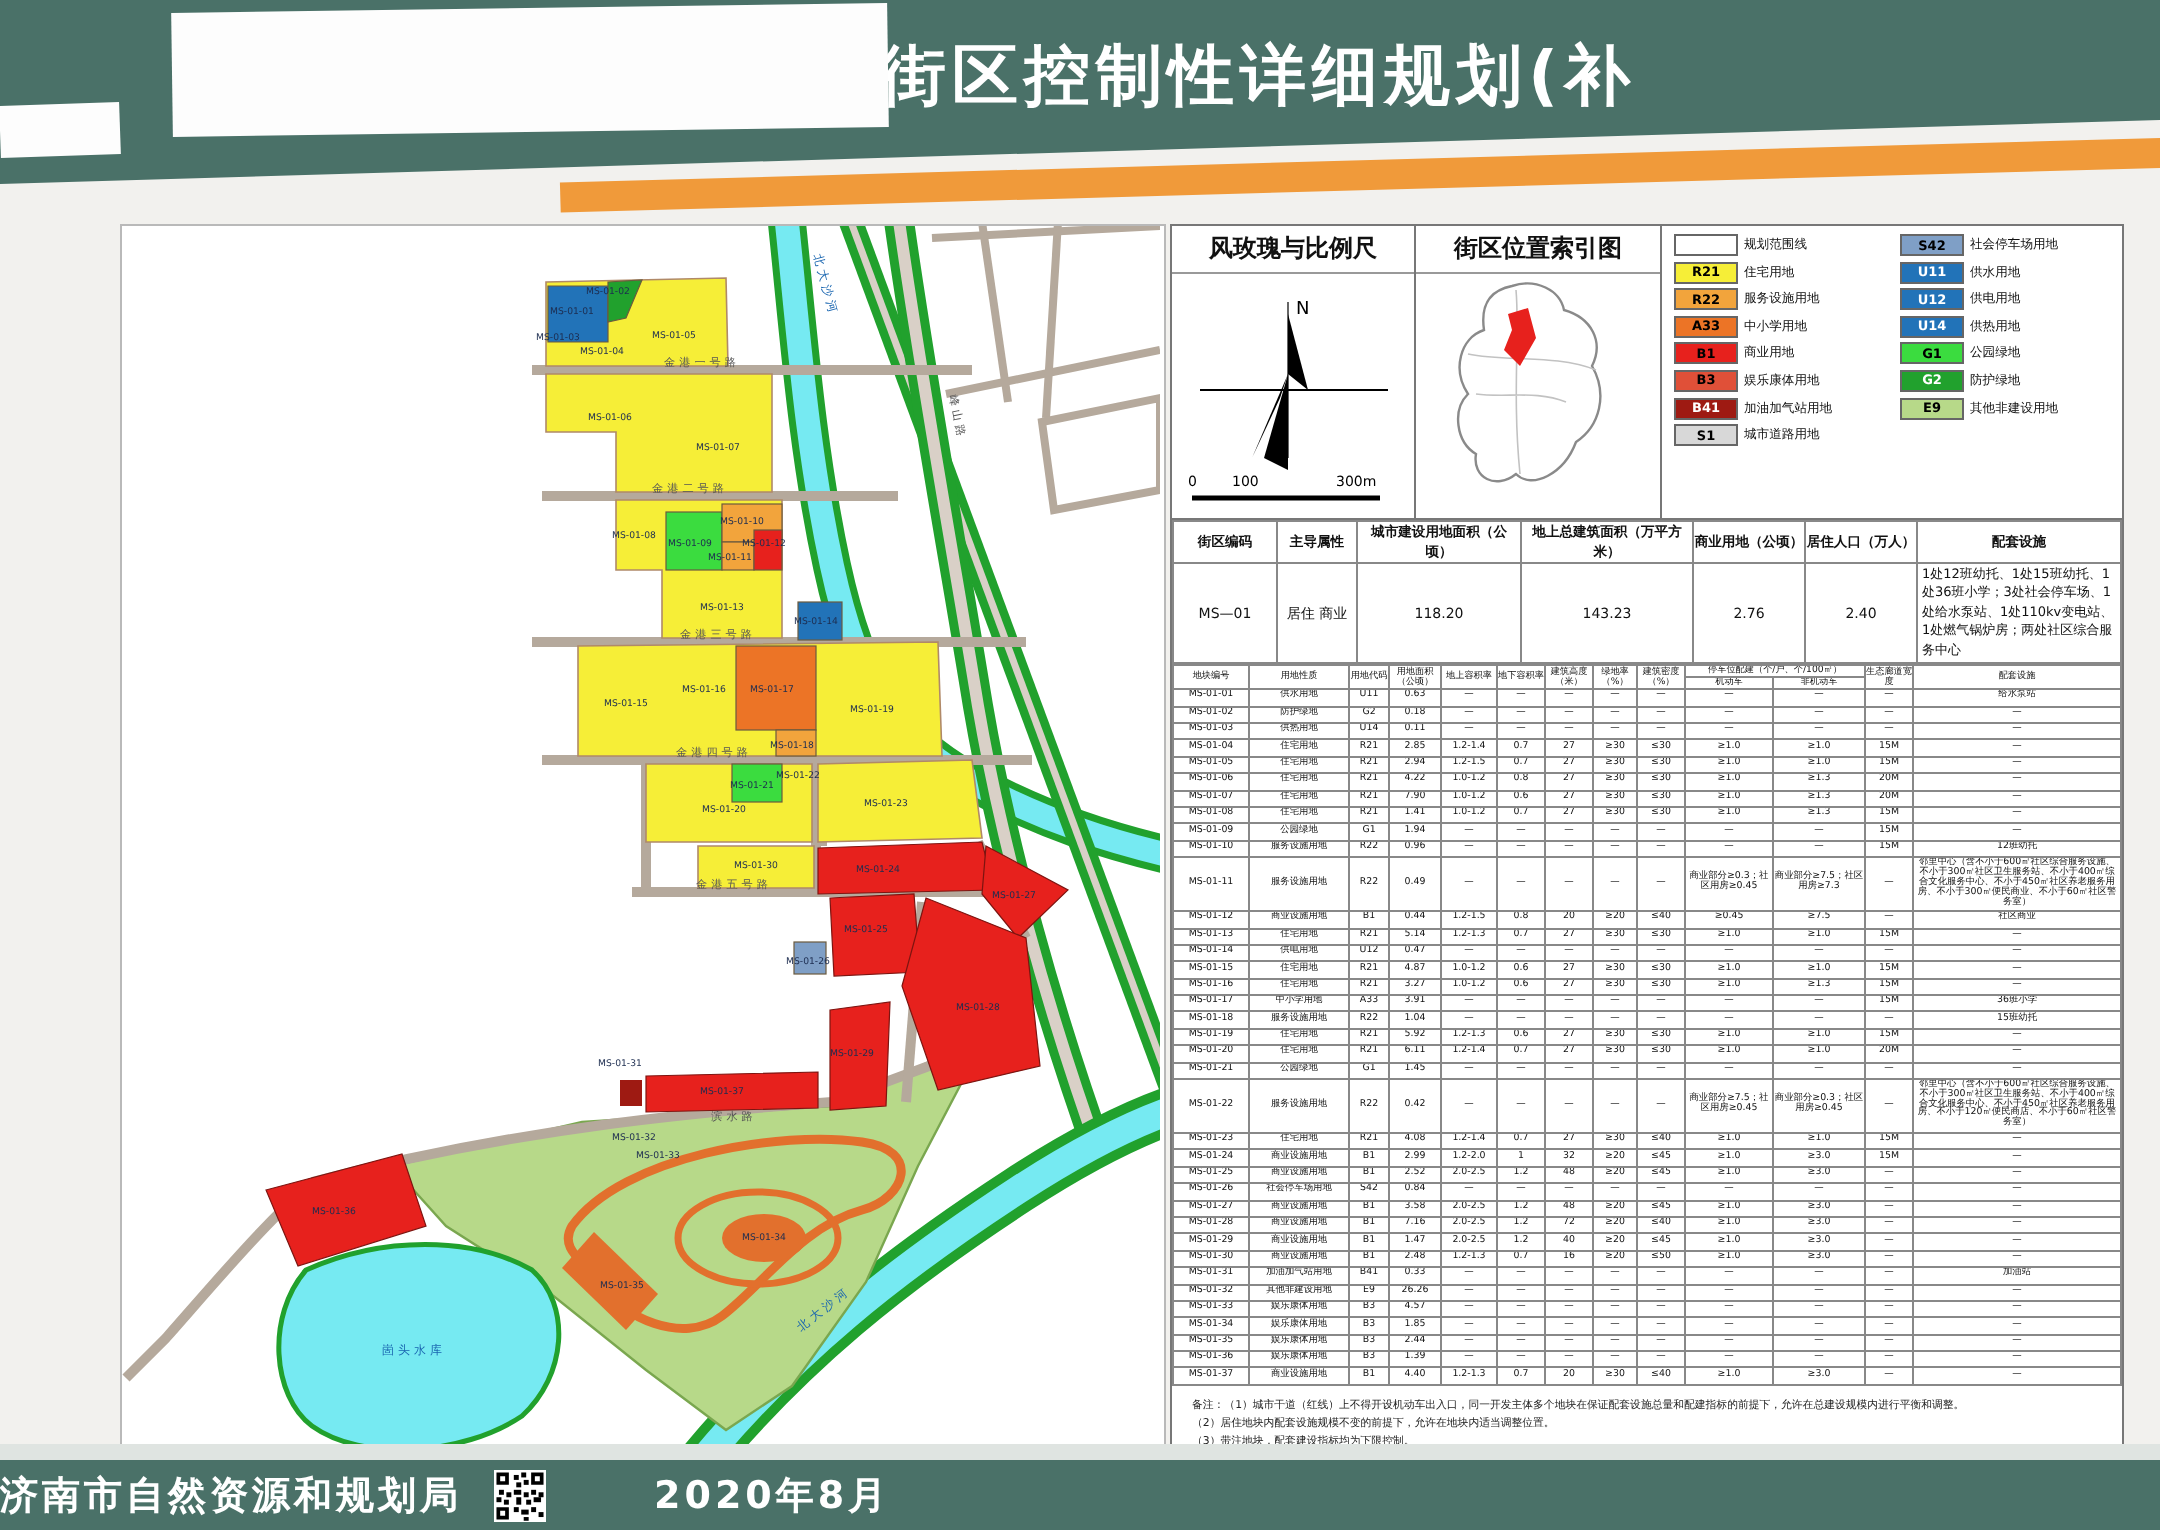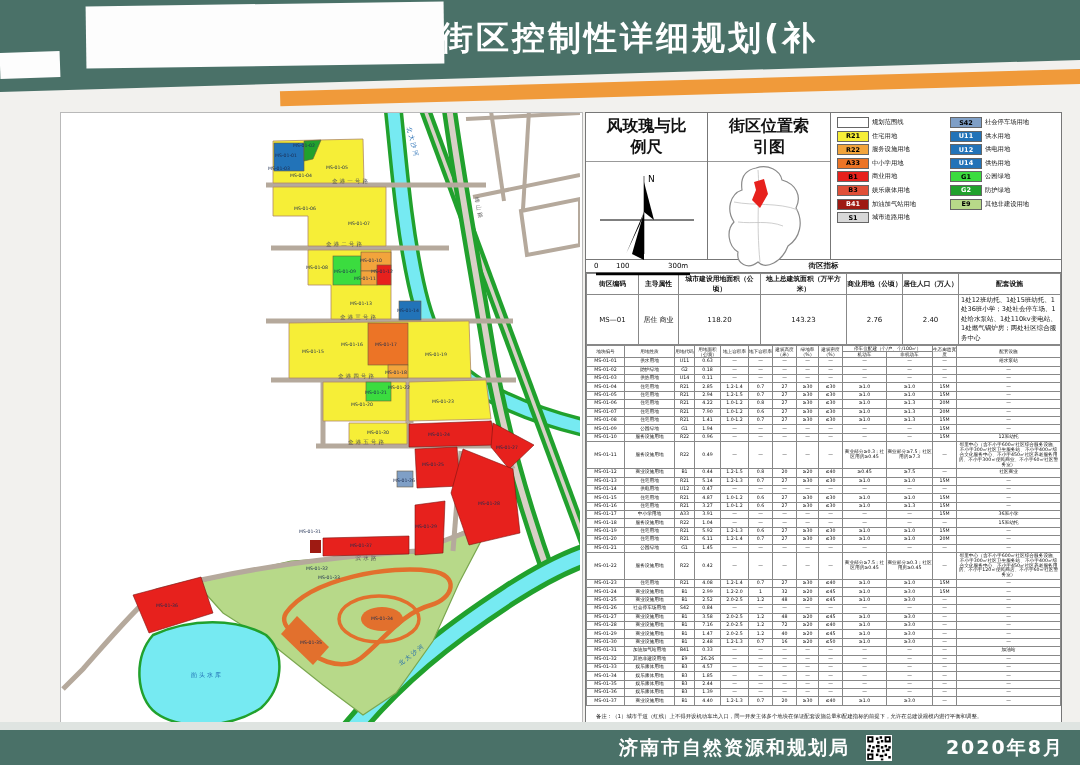--- a/index.html
+++ b/index.html
@@ -24,21 +24,21 @@
   .map-wrap svg{display:block;}
   text.lbl{font-size:4.6px;fill:#1d2d50;font-family:"DejaVu Sans",sans-serif;}
   text.rd{font-size:5.6px;fill:#555;letter-spacing:2px;}
   text.wt{font-size:6px;fill:#1a66b0;letter-spacing:2px;}
   
   .panel{position:absolute;left:585px;top:112px;width:477px;height:617px;background:#fff;
        border:1px solid #777;box-sizing:border-box;font-size:8px;color:#111;}
   .top-row{display:flex;height:146px;border-bottom:1px solid #777;}
   .tbox{border-right:1px solid #777;box-sizing:border-box;display:flex;flex-direction:column;}
   .tbox:last-child{border-right:none;}
-  .tbox-title{text-align:center;font-weight:bold;font-size:16px;padding:3px 17px;border-bottom:1px solid #999;}
+  .tbox-title{text-align:center;font-weight:bold;font-size:12px;padding:3px 17px;border-bottom:1px solid #999;}
   .tbox-body{flex:1;position:relative;}
   .legend-cols{display:flex;padding:4px 4px 0 6px;gap:6px;}
   .legend-col{flex:1;}
   .lg-item{display:flex;align-items:center;margin-bottom:2.6px;}
   .chip{width:30px;height:9px;border:0.5px solid #666;font-size:6.5px;font-weight:bold;
         display:flex;align-items:center;justify-content:center;flex:none;}
   .lg-item span.lab{font-size:6.3px;margin-left:3px;white-space:nowrap;}
   .band{height:12px;line-height:12px;text-align:center;font-weight:bold;font-size:7.5px;
         border-bottom:1px solid #777;}
   table{border-collapse:collapse;width:100%;table-layout:fixed;}
@@ -48,21 +48,21 @@
   .dist td{font-size:7px;height:30px;}
   .dist td.fac{font-size:6.5px;text-align:left;padding:1px 2px;line-height:1.45;}
   .plot th{font-size:4.6px;font-weight:normal;line-height:1.1;}
   .plot td{font-size:4.7px;height:7.4px;line-height:1.05;}
   .plot td.fac{text-align:center;padding:0 1px;}
   .plot tr.tall td{height:26px;}
   .notes{padding:6px 6px 0 10px;font-size:5.4px;line-height:1.7;color:#222;}
   
   .pre-foot{position:absolute;left:0;top:722px;width:1080px;height:8px;background:#dfe4e1;}
   .foot{position:absolute;left:0;top:730px;width:1080px;height:35px;background:#4a7168;
-        display:flex;align-items:center;justify-content:flex-end;gap:16px;padding-right:16px;box-sizing:border-box;}
+        display:flex;align-items:center;gap:16px;padding-right:26px;box-sizing:border-box;}
   .foot .ftxt{color:#fff;font-size:19px;font-weight:bold;letter-spacing:2px;}
   .foot .gap{width:22px;}
   .qr{width:26px;height:26px;background:#fff;display:block;}
 </style>
 </head>
 <body>
 
 <div class="page">
 
   <div class="hdr"></div>
@@ -312,21 +312,20 @@
               </div>
               <div class="lg-item">
                 <span class="chip" style="background: rgb(183, 217, 137); color: rgb(0, 0, 0);">E9</span>
                 <span class="lab">其他非建设用地</span>
               </div>
             </div>
         </div>
       </div>
     </div>
 
-    <div class="band">街区指标</div>
     <table class="dist">
       <colgroup>
           <col style="width:52px">
           <col style="width:40px">
           <col style="width:82px">
           <col style="width:86px">
         <col style="width:56px">
           <col style="width:56px">
           <col>
         </colgroup>

